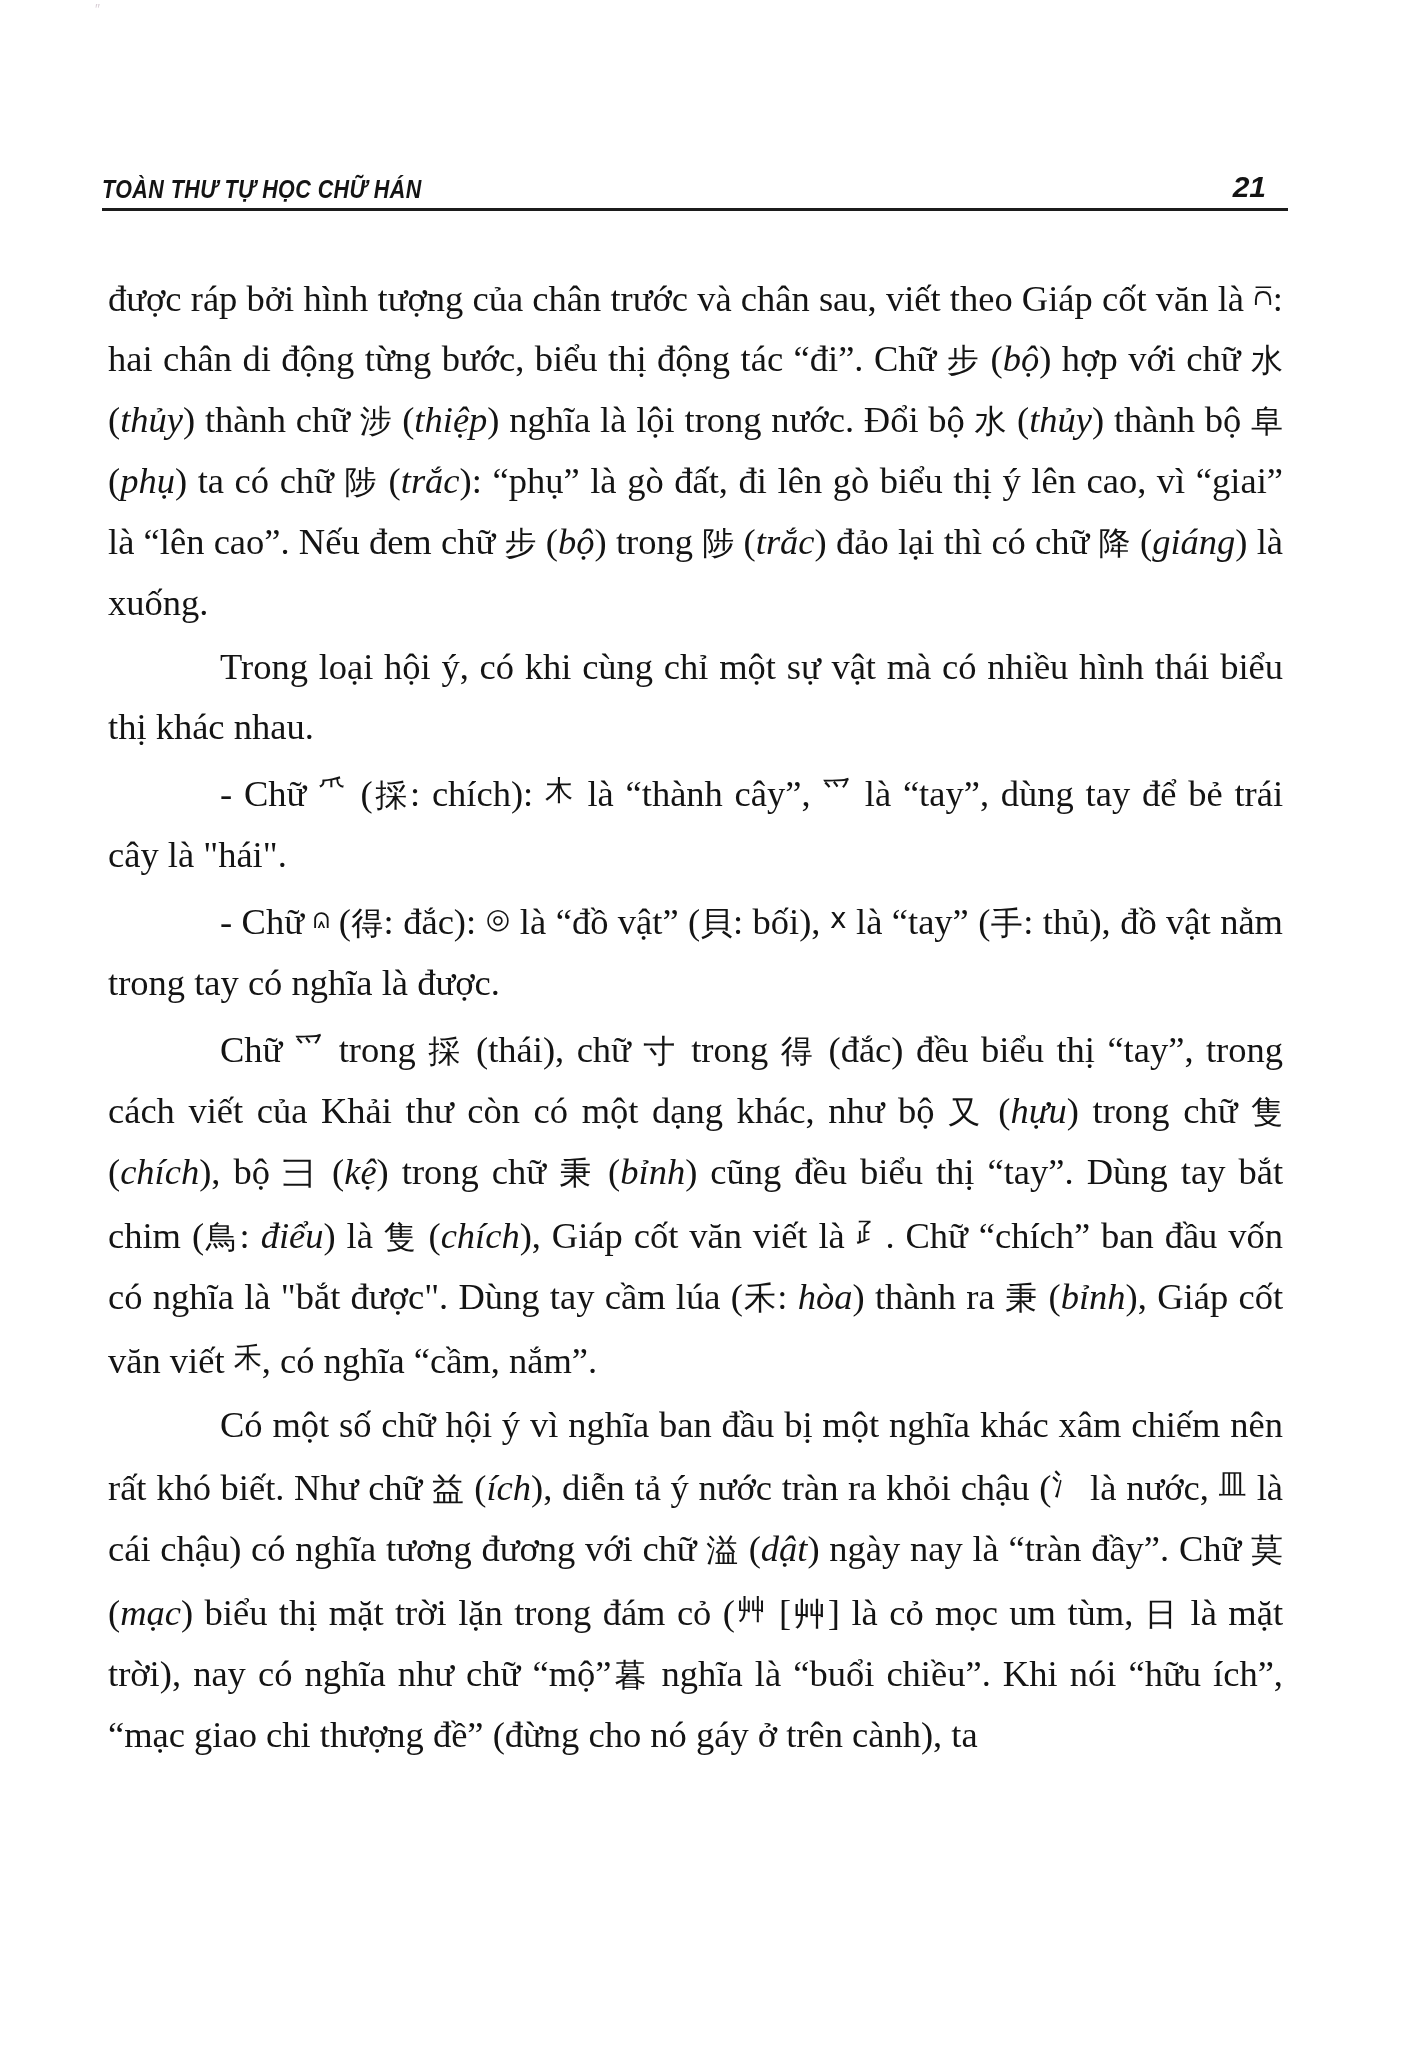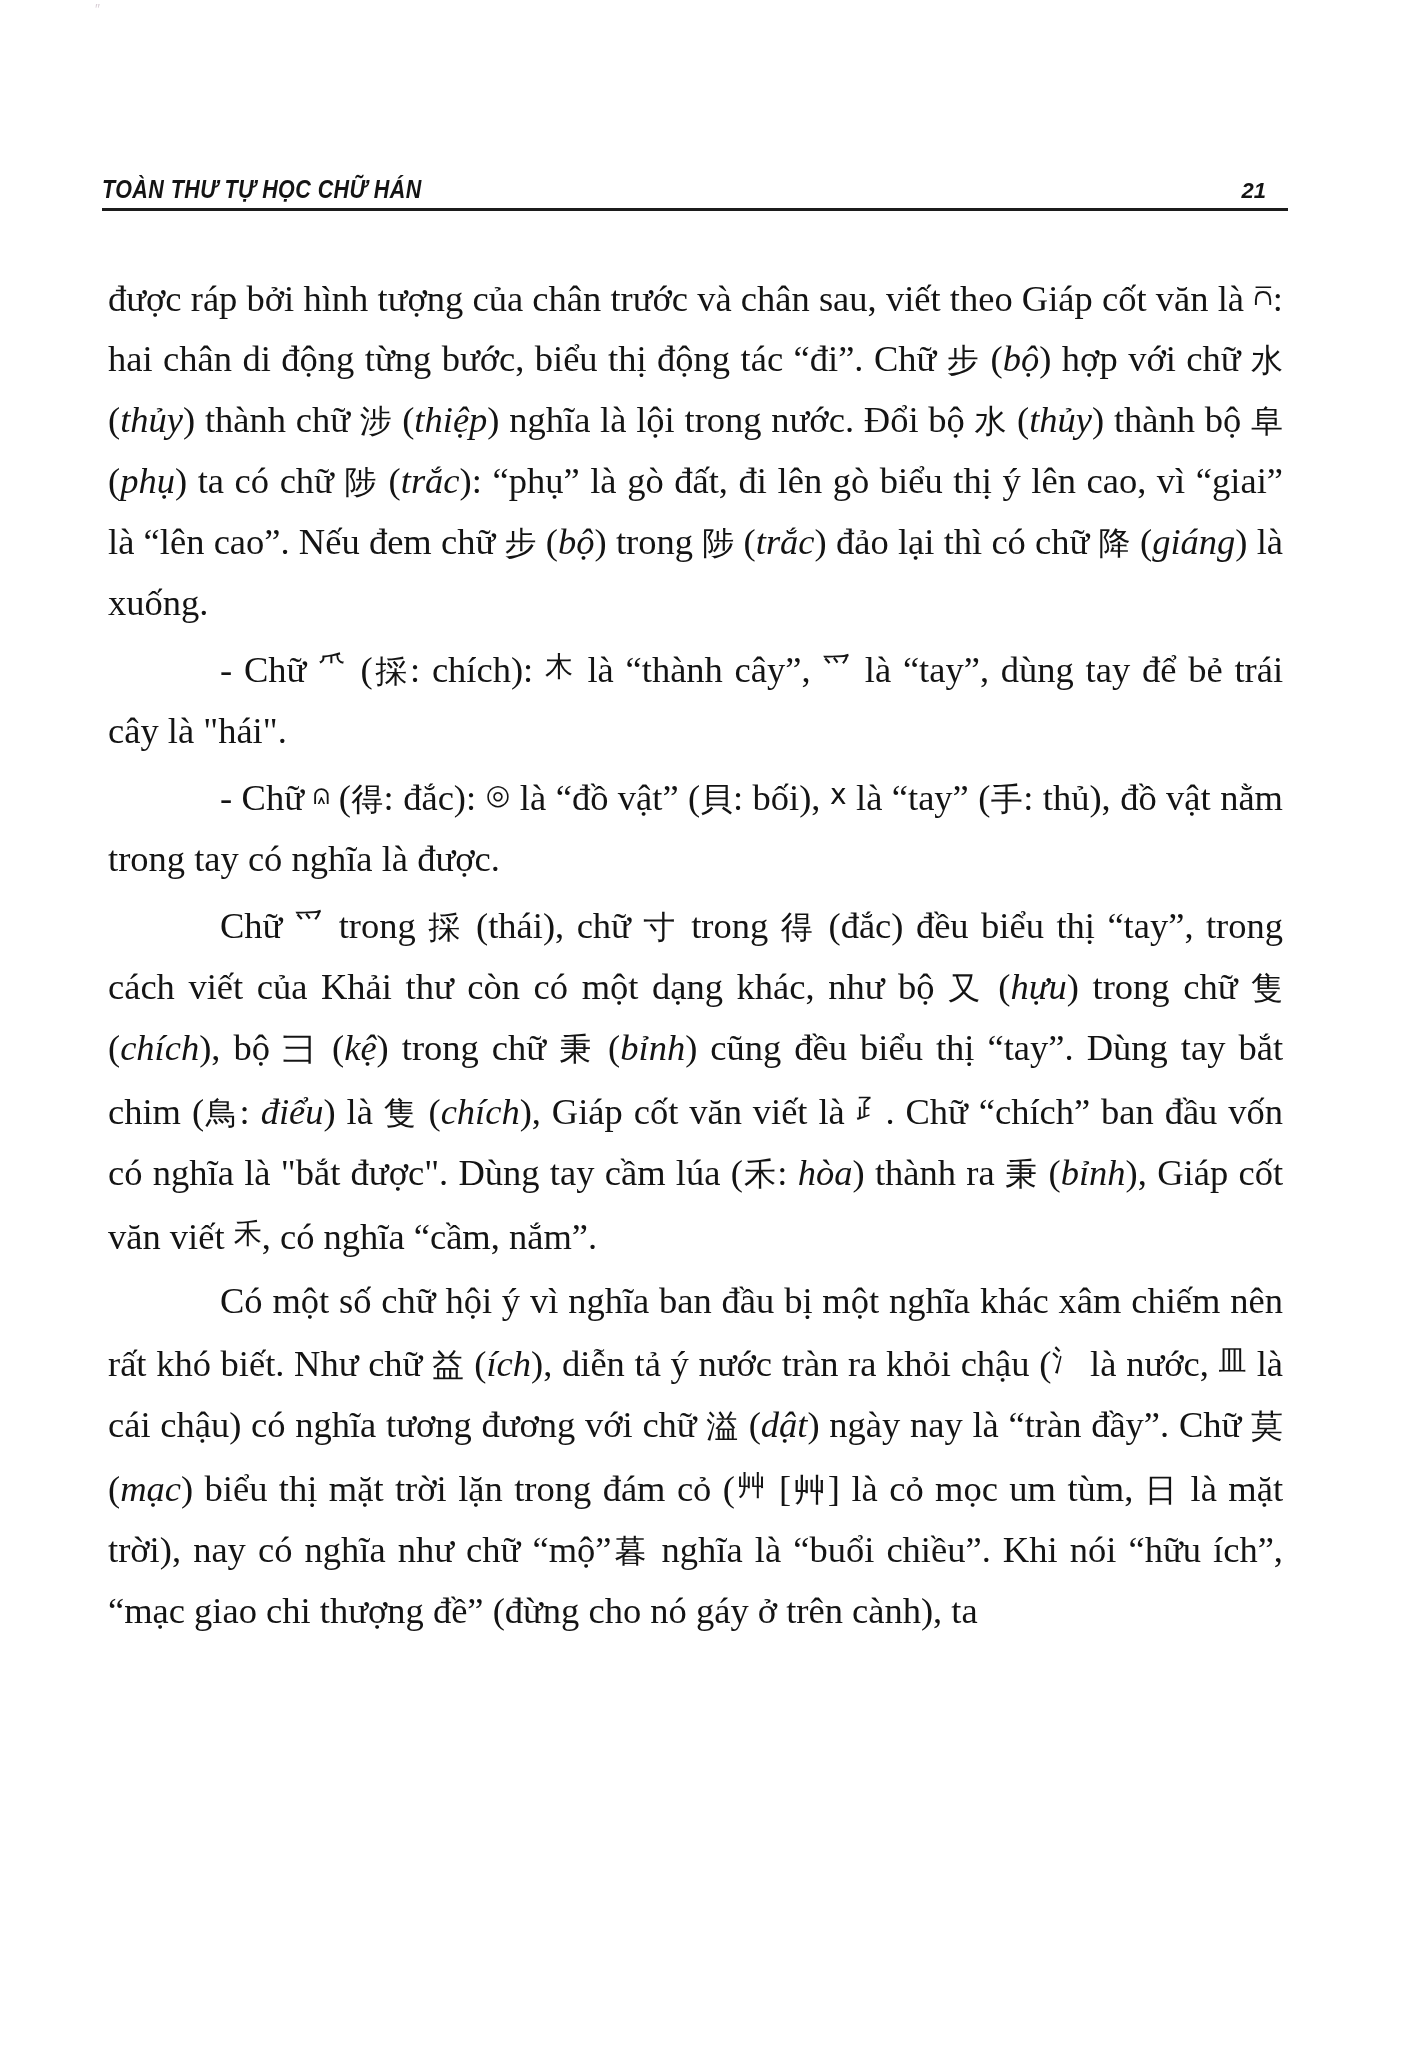--- a/index.html
+++ b/index.html
@@ -19,21 +19,21 @@
   }
   .running-head .title {
     position: absolute; left: 0; bottom: 4px;
     font-family: "Liberation Sans", "DejaVu Sans", sans-serif;
     font-weight: bold; font-size: 25px; letter-spacing: 0.5px;
     transform: scaleX(0.86); transform-origin: left bottom;
   }
   .running-head .pageno {
     position: absolute; right: 22px; bottom: 4px;
     font-family: "Liberation Sans", "DejaVu Sans", sans-serif;
-    font-weight: bold; font-size: 22px;
+    font-weight: bold; font-size: 30px;
   }
   .body-text {
     position: absolute; left: 104px; top: 262px; width: 1183px;
     font-size: 36.5px; line-height: 60px; text-align: justify;
   }
   .body-text p { margin: 4px; }
   .body-text p.indent { text-indent: 112px; }
   .han { font-family: "DejaVu Sans", "Liberation Sans", sans-serif; font-size: 32px; }
   .glyph { font-family: "DejaVu Sans", sans-serif; font-size: 28px; vertical-align: 6px; }
   .it { font-style: italic; }
@@ -43,17 +43,18 @@
 
 <div class="scan-mark">″</div>
 
 <header class="running-head">
   <span class="title">TOÀN THƯ TỰ HỌC CHỮ HÁN</span>
   <span class="pageno">21</span>
 </header>
 
 <main class="body-text">
   <p><span>được ráp bởi hình tượng của chân trước và chân sau, viết theo Giáp cốt văn là </span><span class="glyph">⩃</span><span>: hai chân di động từng bước, biểu thị động tác “đi”. Chữ </span><span class="han">步</span><span> (</span><span class="it">bộ</span><span>) hợp với chữ </span><span class="han">水</span><span> (</span><span class="it">thủy</span><span>) thành chữ </span><span class="han">涉</span><span> (</span><span class="it">thiệp</span><span>) nghĩa là lội trong nước. Đổi bộ </span><span class="han">水</span><span> (</span><span class="it">thủy</span><span>) thành bộ </span><span class="han">阜</span><span> (</span><span class="it">phụ</span><span>) ta có chữ </span><span class="han">陟</span><span> (</span><span class="it">trắc</span><span>): “phụ” là gò đất, đi lên gò biểu thị ý lên cao, vì “giai” là “lên cao”. Nếu đem chữ </span><span class="han">步</span><span> (</span><span class="it">bộ</span><span>) trong </span><span class="han">陟</span><span> (</span><span class="it">trắc</span><span>) đảo lại thì có chữ </span><span class="han">降</span><span> (</span><span class="it">giáng</span><span>) là xuống.</span></p>
+  <p class="indent"><span>Trong loại hội ý, có khi cùng chỉ một sự vật mà có nhiều hình thái biểu thị khác nhau.</span></p>
   <p class="indent"><span>- Chữ </span><span class="glyph">⺥</span><span> (</span><span class="han">採</span><span>: chích): </span><span class="glyph">木</span><span> là “thành cây”, </span><span class="glyph">⺤</span><span> là “tay”, dùng tay để bẻ trái cây là "hái".</span></p>
   <p class="indent"><span>- Chữ </span><span class="glyph">⩄</span><span> (</span><span class="han">得</span><span>: đắc): </span><span class="glyph">◎</span><span> là “đồ vật” (</span><span class="han">貝</span><span>: bối),  </span><span class="glyph">x</span><span> là “tay” (</span><span class="han">手</span><span>: thủ), đồ vật nằm trong tay có nghĩa là được.</span></p>
   <p class="indent"><span>Chữ </span><span class="glyph">⺤</span><span> trong </span><span class="han">採</span><span> (thái), chữ </span><span class="han">寸</span><span> trong </span><span class="han">得</span><span> (đắc) đều biểu thị “tay”, trong cách viết của Khải thư còn có một dạng khác, như bộ </span><span class="han">又</span><span> (</span><span class="it">hựu</span><span>) trong chữ </span><span class="han">隻</span><span> (</span><span class="it">chích</span><span>), bộ </span><span class="han">彐</span><span> (</span><span class="it">kệ</span><span>) trong chữ </span><span class="han">秉</span><span> (</span><span class="it">bỉnh</span><span>) cũng đều biểu thị “tay”. Dùng tay bắt chim (</span><span class="han">鳥</span><span>: </span><span class="it">điểu</span><span>) là </span><span class="han">隻</span><span> (</span><span class="it">chích</span><span>), Giáp cốt văn viết là </span><span class="glyph">⺪</span><span>. Chữ “chích” ban đầu vốn có nghĩa là "bắt được". Dùng tay cầm lúa (</span><span class="han">禾</span><span>: </span><span class="it">hòa</span><span>) thành ra </span><span class="han">秉</span><span> (</span><span class="it">bỉnh</span><span>), Giáp cốt văn viết </span><span class="glyph">⽲</span><span>, có nghĩa “cầm, nắm”.</span></p>
   <p class="indent"><span>Có một số chữ hội ý vì nghĩa ban đầu bị một nghĩa khác xâm chiếm nên rất khó biết. Như chữ </span><span class="han">益</span><span> (</span><span class="it">ích</span><span>), diễn tả ý nước tràn ra khỏi chậu (</span><span class="glyph">⺡</span><span> là nước, </span><span class="glyph">皿</span><span> là cái chậu) có nghĩa tương đương với chữ </span><span class="han">溢</span><span> (</span><span class="it">dật</span><span>) ngày nay là “tràn đầy”. Chữ </span><span class="han">莫</span><span> (</span><span class="it">mạc</span><span>) biểu thị mặt trời lặn trong đám cỏ (</span><span class="glyph">艸</span><span> [</span><span class="han">艸</span><span>] là cỏ mọc um tùm, </span><span class="han">日</span><span> là mặt trời), nay có nghĩa như chữ “mộ”</span><span class="han">暮</span><span> nghĩa là “buổi chiều”. Khi nói “hữu ích”, “mạc giao chi thượng đề” (đừng cho nó gáy ở trên cành), ta</span></p>
 </main>
 
 </body></html>

